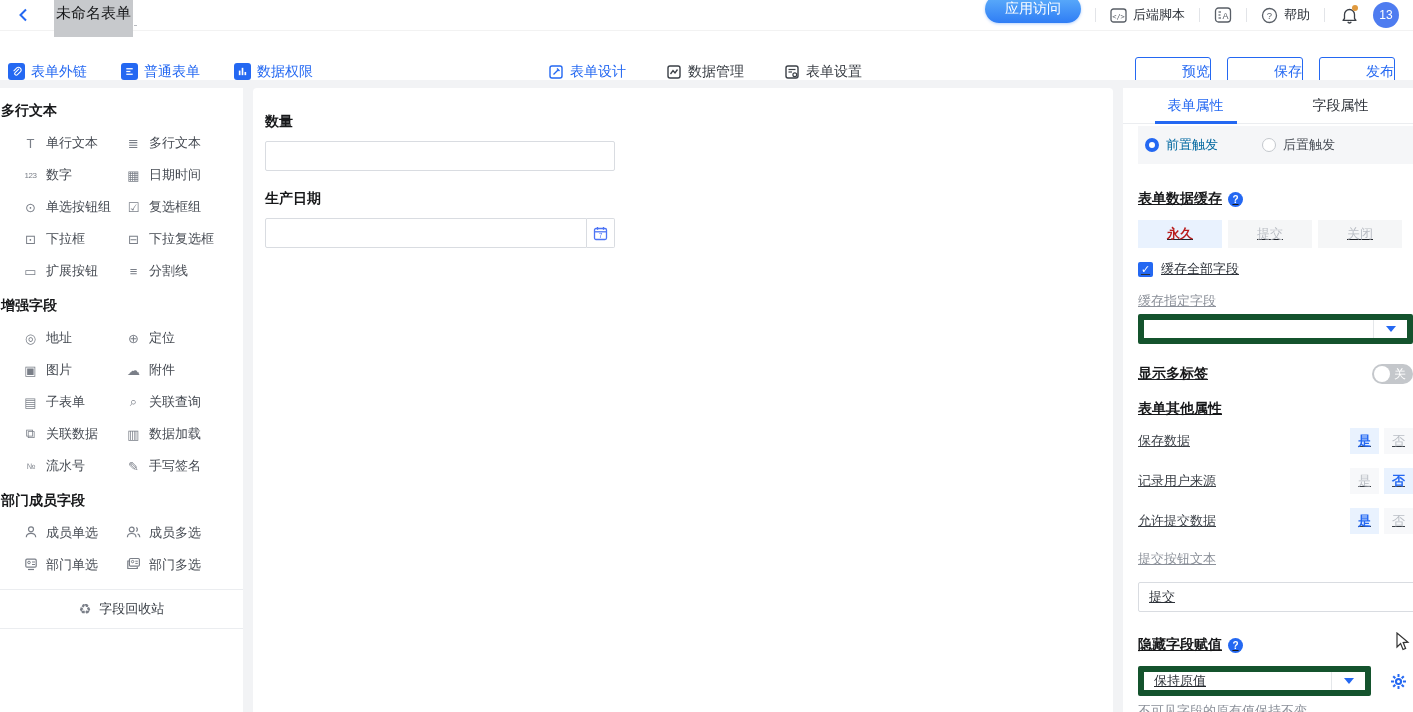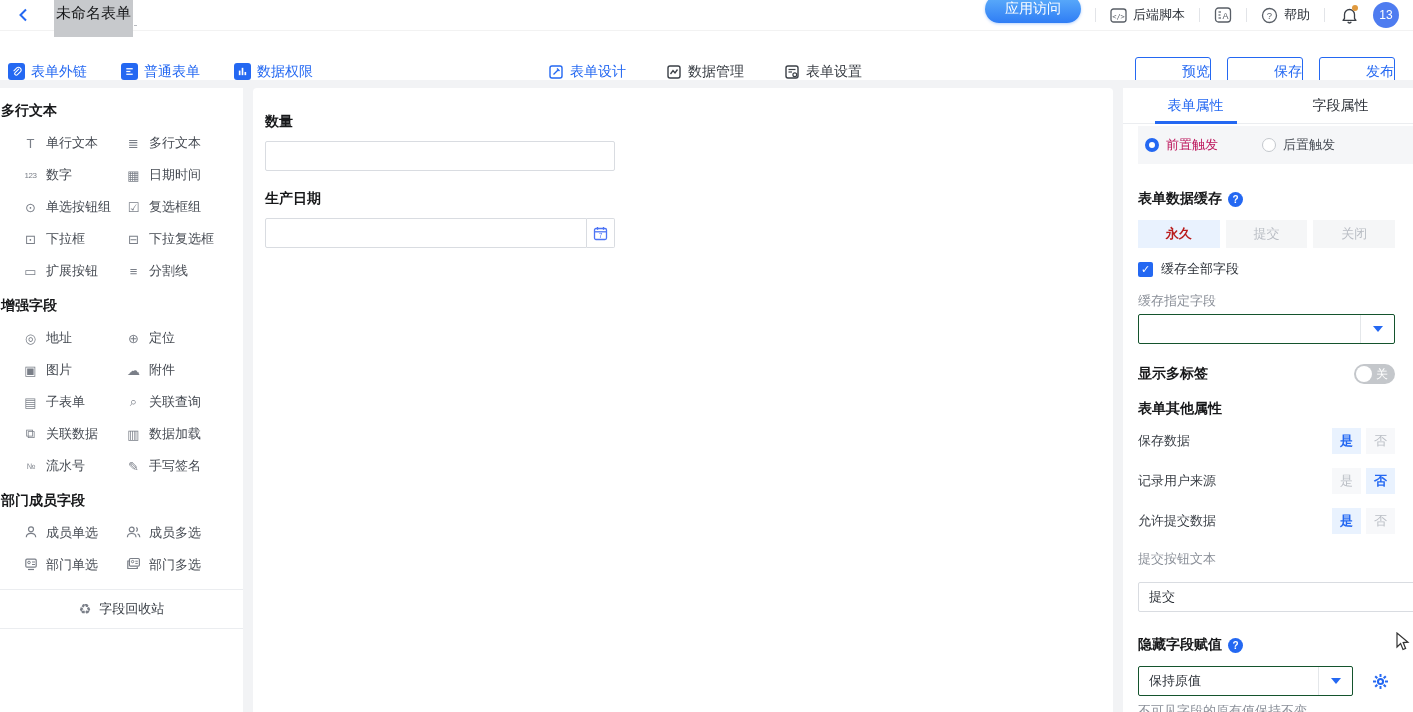--- a/index.html
+++ b/index.html
@@ -65,35 +65,35 @@
   .ptab { width:50%; display:flex; align-items:center; justify-content:center; font-size:14px; color:#2c3138;
     cursor:pointer; position:relative; }
   .ptab.active { color:#2468f2; }
   .ptab.active .puline { position:absolute; bottom:-1px; left:50%; transform:translateX(-50%); width:82px; height:3px; background:#2468f2; }
   .graybox { position:absolute; top:38px; left:15px; right:0; height:38px; background:#f5f6f8;
     display:flex; align-items:center; padding-left:7px; }
   .radio { width:14px; height:14px; border-radius:50%; flex:none; }
   .radio.on { border:4px solid #2468f2; background:#fff; }
   .radio.off { border:1px solid #c4c8cd; background:#fff; }
   .ritem { display:flex; align-items:center; gap:7px; font-size:13px; cursor:pointer; }
-  .ritem.sel { color:#be185d; }
+  .ritem.sel { color:#0369a1; }
   .ritem.uns { color:#4a4f57; margin-left:44px; }
-  .prow { position:absolute; left:15px; right:18px; }
+  .prow { position:absolute; left:15px; right:0;text-decoration:underline; }
   .ptitle { font-weight:bold; font-size:14px; color:#17181a; display:flex; align-items:center; gap:6px; }
   .qmark { width:15px; height:15px; border-radius:50%; background:#2468f2; color:#fff; font-size:10px;
     display:flex; align-items:center; justify-content:center; cursor:pointer; }
   .segs { display:flex; gap:6px; }
   .seg { width:84px; height:28px; display:flex; align-items:center; justify-content:center; font-size:13px; cursor:pointer; }
   .seg.sel { background:#e9f2fe; color:#b91c1c; font-weight:bold; }
   .seg.uns { background:#f5f6f7; color:#b9bdc4; }
   .chkrow { display:flex; align-items:center; gap:8px; font-size:13px; color:#2c3138; cursor:pointer; }
   .chk { width:15px; height:15px; background:#2468f2; border-radius:2px; color:#fff; font-size:11px;
     display:flex; align-items:center; justify-content:center; }
   .sublabel { font-size:13px; color:#8b9099; }
-  .pselect { height:30px; border:1px solid #14532d; border-radius:2px; display:flex; align-items:center;
+  .pselect { height:30px; border:6px solid #14532d; border-radius:2px; display:flex; align-items:center;
     font-size:13px; color:#2c3138; cursor:pointer; background:#fff; }
   .pselect .val { flex:1; padding:0 10px; }
   .caretcell { width:34px; height:100%; border-left:1px solid #e4e7ea; display:flex; align-items:center; justify-content:center; }
   .caret { width:0; height:0; border-left:5px solid transparent; border-right:5px solid transparent; border-top:6px solid #2468f2; }
   .togglerow { display:flex; align-items:center; justify-content:space-between; }
   .toggle { width:41px; height:20px; border-radius:10px; background:#c4c7cb; position:relative; cursor:pointer; }
   .toggle .knob { position:absolute; top:2px; left:2px; width:16px; height:16px; border-radius:50%; background:#fff; }
   .toggle .tg-txt { position:absolute; right:7px; top:50%; transform:translateY(-50%); color:#fff; font-size:12px; }
   .optrow { display:flex; align-items:center; justify-content:space-between; font-size:13px; color:#3a3f46; }
   .ynbadges { display:flex; gap:5px; }

